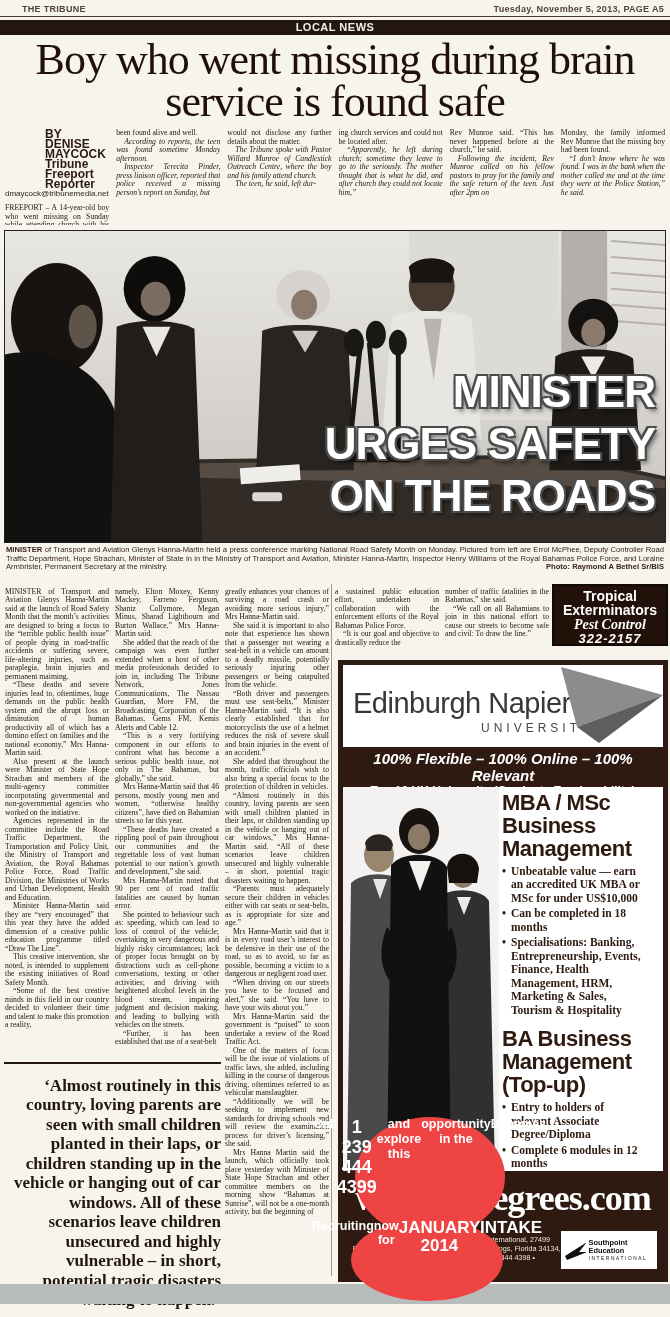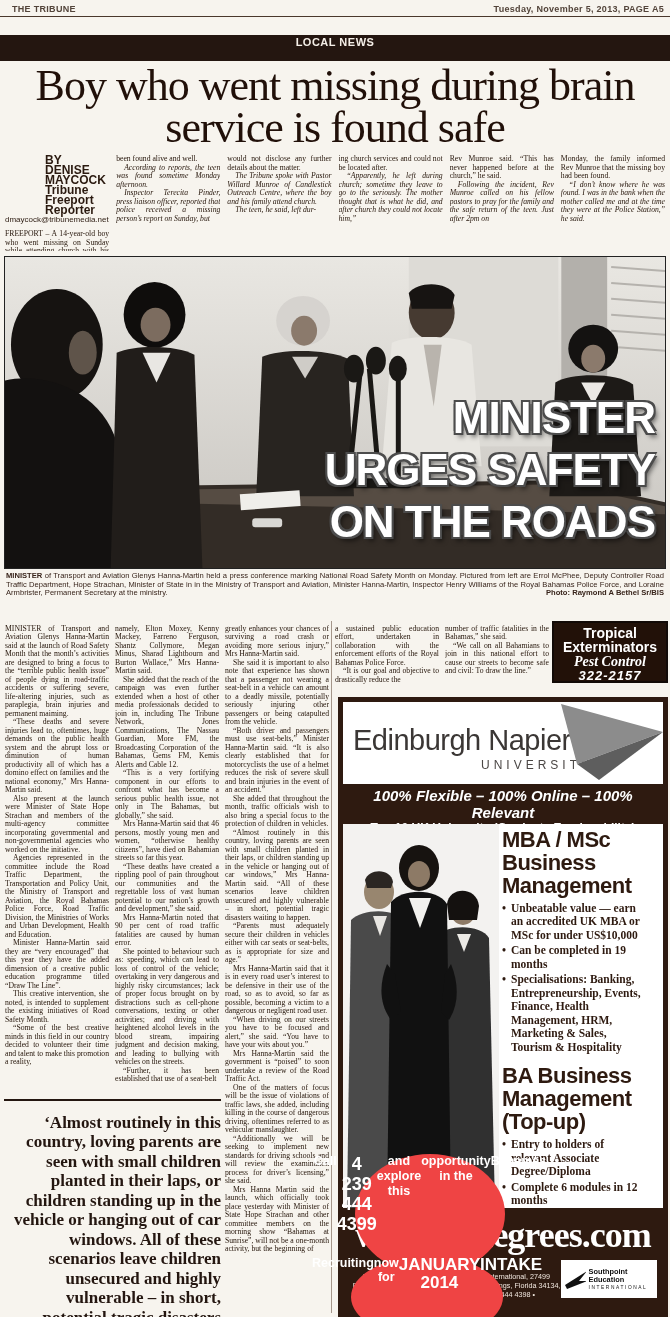--- a/index.html
+++ b/index.html
@@ -2,24 +2,24 @@
 <html><head>
 <meta charset="utf-8">
 <style>
   * { margin:0; padding:0; box-sizing:border-box; }
   body { background:#888; font-family:"Liberation Serif", serif; }
   .page { position:relative; width:670px; height:1317px; margin:0 auto;
           background:#f7f4ee; color:#241409; overflow:hidden; }
 
   
   .mast-row { display:flex; justify-content:space-between; align-items:flex-end;
-              padding:4px 6px 2px 12px; border-bottom:1px solid #4a382c;
+              padding:4px 6px 2px 22px; border-bottom:1px solid #4a382c;
               font-family:"Liberation Sans", sans-serif; font-weight:bold;
               font-size:9px; color:#53443a; letter-spacing:.3px; }
-  .section-bar { margin-top:18px; height:26px; background:#241610; color:#f5efe8;
+  .section-bar { margin-top:3px; height:15px; background:#241610; color:#f5efe8;
                  text-align:center; font-family:"Liberation Sans", sans-serif;
                  font-weight:bold; font-size:11px; line-height:15px; letter-spacing:.5px; }
   h1.headline { margin:4px 6px 0 6px; text-align:center; font-weight:normal;
                 font-size:44px; line-height:42px; letter-spacing:-1px; color:#211009; }
 
   
   .intro { display:flex; gap:7px; padding:6px 5px 2px 5px; height:104px; overflow:hidden; }
   .icol { flex:1 1 0; font-size:7.7px; line-height:8.5px; text-align:justify; overflow:hidden; }
   .icol p { margin:0; }
   .icol p + p { text-indent:8px;font-style:italic; }
@@ -39,21 +39,21 @@
   .overlay p { margin:0; }
 
   
   .caption { position:relative; padding:3px 6px 2px 6px;
              font-family:"Liberation Sans", sans-serif; font-size:7.6px;
              line-height:8.6px; color:#38241b; text-align:justify; }
   .cap-lead { font-weight:bold; }
   .credit { position:absolute; right:6px; bottom:2px; font-weight:bold; background:#f7f4ee; padding-left:4px;}
 
   
-  .main { position:relative; height:720px; margin-top:21px; }
+  .main { position:relative; height:720px; margin-top:10px; }
   .mcol { position:absolute; width:104px; font-size:7.7px; line-height:8.5px;
           text-align:justify; overflow:hidden; }
   .mcol p { margin:0; }
   .mcol p + p { text-indent:8px; }
   .vrule { position:absolute; left:331px; top:0; width:1px; height:692px; background:#a4968a; }
 
   
   .pullquote { position:absolute; left:4px; top:478px; width:217px;
                border-top:2px solid #241610; padding-top:12px; }
   .pq-text { font-size:17px; line-height:19.5px; font-weight:bold; text-align:right; color:#241610; }
@@ -97,21 +97,21 @@
   .oval p { margin:0; }
   .oval1 { left:12px; top:330px; width:150px; height:120px; font-size:12.5px; line-height:15px; }
   .oval1 p:nth-child(2) { font-size:18px; line-height:20px; }
   .oval2 { left:8px; top:432px; width:152px; height:82px; font-size:12.5px; line-height:14px; }
   .oval2 p:nth-child(3), .oval2 p:nth-child(4) { font-size:17px; line-height:18px; }
   .np-bottom { position:relative; height:106px; background:#2e1a10; color:#fff; }
   .np-web { text-align:center; padding-top:6px; font-family:"Liberation Serif", serif;
             font-weight:bold; font-size:36px; letter-spacing:-1px; }
   .np-addr { position:absolute; left:6px; bottom:6px; width:215px; text-align:center;
              font-family:"Liberation Sans", sans-serif; font-size:7.2px; line-height:9px; color:#f0e6de; }
-  .np-logo { position:absolute; right:6px; bottom:16px; width:96px; height:38px; background:#fff;
+  .np-logo { position:absolute; right:6px; bottom:8px; width:96px; height:38px; background:#fff;
              color:#111; display:flex; align-items:center; padding:2px; gap:3px; }
   .np-logo-text .l1 { font-family:"Liberation Sans", sans-serif; font-weight:bold; font-size:7.4px; line-height:8.5px;}
   .np-logo-text .l2 { font-family:"Liberation Sans", sans-serif; font-size:4.8px; letter-spacing:1.6px; }
 
   .graybar { position:absolute; left:0; top:700px; width:670px; height:20px; background:#b9bcbc; }
 </style>
 </head>
 <body>
 
 <div class="page">
@@ -311,33 +311,33 @@
           <ellipse cx="76" cy="50" rx="11" ry="13" fill="#8d7a66"></ellipse>
           <path d="M48,78 C60,64 94,64 104,80 L108,384 L44,384 Z" fill="#111111"></path>
           <polygon points="66,74 88,74 77,104" fill="#f2f1ee"></polygon>
           <path d="M44,140 C36,160 36,180 48,196 L58,188 L52,150 Z" fill="#111111"></path>
           <path d="M108,140 C116,160 116,180 106,196 L98,188 L102,150 Z" fill="#111111"></path>
         </svg>
         <div class="np-right">
           <div class="np-h">MBA / MSc Business Management</div>
           <div class="np-bullets">
               <p>Unbeatable value — earn an accredited UK MBA or MSc for under US$10,000</p>
-              <p>Can be completed in 19 months</p>
+              <p>Can be completed in 18 months</p>
               <p>Specialisations: Banking, Entrepreneurship, Events, Finance, Health Management, HRM, Marketing &amp; Sales, Tourism &amp; Hospitality</p>
             </div>
           <div class="np-h np-h2">BA Business Management (Top-up)</div>
           <div class="np-bullets">
               <p>Entry to holders of relevant Associate Degree/Diploma</p>
               <p>Complete 6 modules in 12 months</p>
               <p>US$800 per module</p>
             </div>
         </div>
         <div class="oval oval1">
             <p>Call</p>
-            <p>4 239 444 4399</p>
+            <p>1 239 444 4399</p>
             <p>and explore this</p>
             <p>opportunity in the</p>
             <p>Bahamas</p>
           </div>
         <div class="oval oval2">
             <p>Recruiting</p>
             <p>now for</p>
             <p>JANUARY 2014</p>
             <p>INTAKE</p>
           </div>

